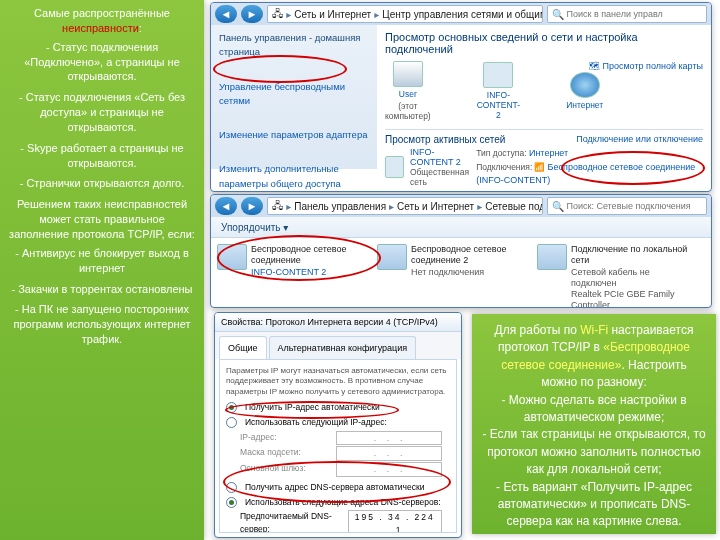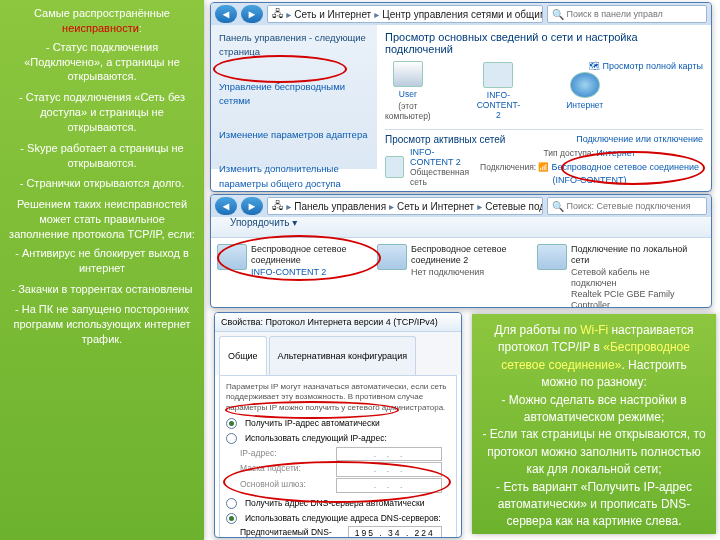--- a/index.html
+++ b/index.html
@@ -10,55 +10,55 @@
 .left-col li{margin:0 0 6px}
 .left-col li:before{content:"- ";}
 .right-col{width:516px;height:540px;position:relative}
 .window{position:absolute;border:1px solid #4a7bb5;border-radius:4px;background:#fff;box-shadow:0 2px 6px rgba(0,0,0,.25);overflow:hidden}
 .win-head{height:22px;background:linear-gradient(#d7e4f2,#cddff0);display:flex;align-items:center;font-size:10px;color:#1a1a1a;padding:0 4px;gap:4px}
 .nav-btn{width:22px;height:18px;border-radius:9px;background:linear-gradient(#4aa3e0,#1c6fb8);display:inline-flex;align-items:center;justify-content:center;color:#fff;font-size:11px}
 .addr{flex:1;background:#fff;border:1px solid #9cb6d3;border-radius:2px;height:16px;display:flex;align-items:center;padding:0 4px;gap:3px;overflow:hidden;white-space:nowrap}
 .addr .sep{color:#5a7a9e}
 .search{width:150px;background:#fff;border:1px solid #9cb6d3;border-radius:2px;height:16px;display:flex;align-items:center;padding:0 4px;color:#888}
 .search input{border:0;outline:0;font-size:9px;flex:1;color:#888}
-.toolbar{height:20px;background:linear-gradient(#f4f8fc,#e3edf7);border-bottom:1px solid #c5d6e8;display:flex;align-items:flex-start;padding:0 19px;font-size:10px;color:#1a4a7a}
+.toolbar{height:20px;background:linear-gradient(#f4f8fc,#e3edf7);border-bottom:1px solid #c5d6e8;display:flex;align-items:center;padding:0 10px;font-size:10px;color:#1a4a7a}
 .body1{display:flex;height:144px}
 .side{width:150px;background:linear-gradient(#eaf1f9,#dce8f4);padding:6px 8px;font-size:9.5px;color:#1a4a7a;line-height:1.5}
 .side .title{font-size:9.5px;margin-bottom:3px}
 .side a{color:#0b5bb3;display:block;margin:20px 0}
 .side .circled{position:relative}
 .main{flex:1;padding:6px 8px;font-size:10px;color:#1a1a1a}
 .main h2{font-size:11px;color:#003b7a;font-weight:400;margin:0 0 6px}
 .netmap{display:flex;align-items:center;gap:23px;margin:4px 0 8px}
 .node{display:flex;flex-direction:column;align-items:center;gap:2px;font-size:8.5px;color:#0b5bb3;text-align:center}
 .ico{width:28px;height:24px;background:#dbe9f5;border:1px solid #9cb;border-radius:2px}
 .ico.pc{background:linear-gradient(#fff,#bcd)}
 .ico.globe{border-radius:50%;background:radial-gradient(#9fd4f0,#2a7bc8)}
 .dots{flex:1;border-top:1px dotted #6a8;height:0}
 .small{font-size:8.5px;color:#555}
 .sect{border-top:1px solid #d0dce8;padding-top:4px;margin-top:2px}
 .sect-h{color:#003b7a;font-size:10px;margin-bottom:2px}
 .netline{display:flex;align-items:center;gap:6px;font-size:9px}
 .rlink{color:#0b5bb3;font-size:9px}
-.rside{margin-left:auto;text-align:center;line-height:1.5}
+.rside{margin-left:auto;text-align:left;line-height:1.5}
 .oval{border:2px solid #d40000;border-radius:50%;position:absolute}
 
 #win1{top:2px;left:6px;width:500px;height:188px}
 #win2{top:194px;left:6px;width:500px;height:112px}
 .body2{display:flex;flex-wrap:wrap;padding:6px;gap:4px}
 .conn{width:156px;display:flex;gap:4px;font-size:9px;line-height:1.25}
 .conn .ic{width:28px;height:24px;background:linear-gradient(#cfe3f5,#a9c9e6);border:1px solid #8bb;border-radius:2px;flex-shrink:0}
 .conn .t1{color:#1a1a1a}
 .conn .t2{color:#555}
 .conn .t3{color:#0b5bb3}
 
 #win3{top:312px;left:10px;width:246px;height:224px;font-size:9px}
 .dlg-head{height:18px;background:linear-gradient(#fff,#e3edf7);display:flex;align-items:center;padding:0 6px;border-bottom:1px solid #c5d6e8}
 .tabs{display:flex;padding:4px 4px 0;background:#f4f6f9;font-size:9px}
-.tab{padding:14px 8px;border:1px solid #c5d6e8;border-bottom:none;background:#eef3f9;border-radius:3px 3px 0 0;margin-right:2px}
+.tab{padding:6px 8px;border:1px solid #c5d6e8;border-bottom:none;background:#eef3f9;border-radius:3px 3px 0 0;margin-right:2px}
 .tab.active{background:#fff}
 .dlg-body{border:1px solid #c5d6e8;margin:0 4px 4px;padding:6px;background:#fff;font-size:8.5px;line-height:1.5;height:160px;overflow:hidden}
 .radio{display:flex;align-items:center;gap:8px;margin:2px 0}
 .rcircle{width:9px;height:9px;border:1px solid #5a7a9e;border-radius:50%;display:inline-flex;align-items:center;justify-content:center}
 .rcircle.on:after{content:"";width:5px;height:5px;background:#3a7a3a;border-radius:50%}
 .ipfield{display:flex;justify-content:space-between;margin:1px 8px 1px 14px;color:#888}
 .ipfield.on{color:#000}
 .ipbox{border:1px solid #bbb;width:100px;text-align:center;letter-spacing:2px;font-size:8.5px;padding:0 2px;display:inline-block}
 .dlg-foot{display:flex;justify-content:flex-end;gap:4px;padding:3px 4px;background:#f0f3f7}
 .btn{border:1px solid #9cb6d3;background:linear-gradient(#fff,#e3edf7);padding:1px 10px;border-radius:2px;font-size:9px}
@@ -99,21 +99,21 @@
             <span class="sep">▸</span>
       <span>Центр управления сетями и общим доступом</span>
     </div>
     <div class="search">
             <span>🔍</span>
             <input placeholder="Поиск в панели управл" style="">
           </div>
   </div>
   <div class="body1">
     <div class="side">
-      <div class="title">Панель управления - следующие страница</div>
+      <div class="title">Панель управления - домашняя страница</div>
       <a>Управление беспроводными сетями</a>
       <a class="circled">Изменение параметров адаптера</a>
       <div class="oval" style="top:52px;left:2px;width:130px;height:24px"></div>
       <a>Изменить дополнительные параметры общего доступа</a>
     </div>
     <div class="main">
       <h2>Просмотр основных сведений о сети и настройка подключений</h2>
       <div style="float:right" class="rlink">🗺 <span>Просмотр полной карты</span></div>
       <div class="netmap">
         <div class="node">

